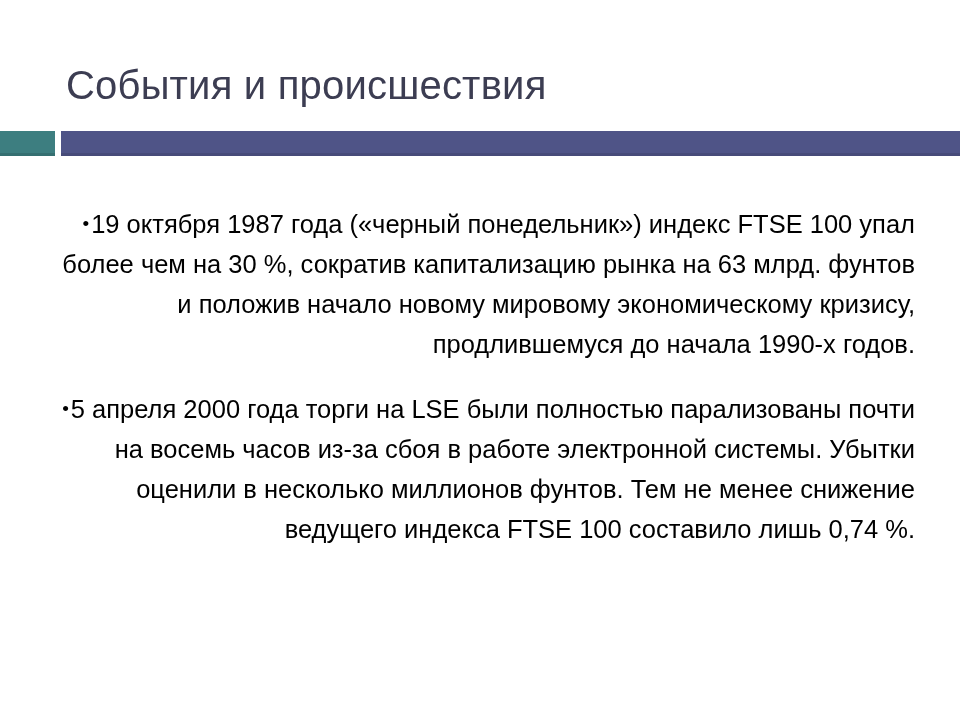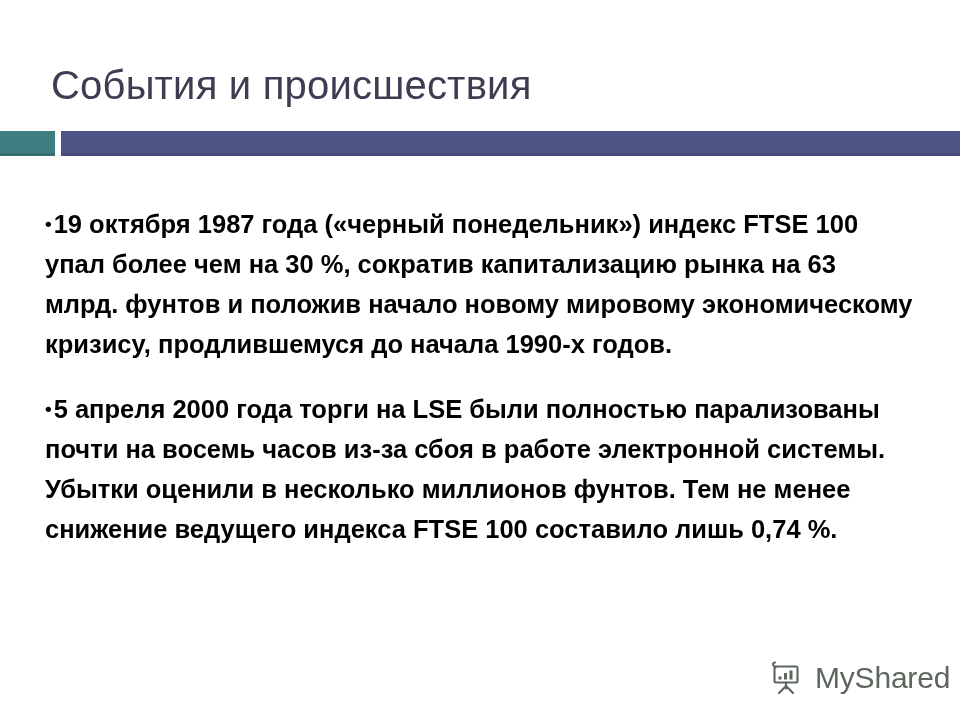--- a/index.html
+++ b/index.html
@@ -19,21 +19,21 @@
   .slide {
     position: relative;
     width: 960px;
     height: 720px;
     background: #ffffff;
   }
 
   
   .slide-title {
     position: absolute;
-    left: 51px;
+    left: 66px;
     top: 33px;
     width: 860px;
     font-size: 40px;
     line-height: 50px;
     font-weight: 400;
     color: #3c3d52;
     letter-spacing: 0.2px;
     white-space: nowrap;
   }
 
@@ -79,25 +79,25 @@
   }
 
   
   .body-area {
     position: absolute;
     left: 45px;
     top: 178px;
     width: 870px;
   }
   .para {
-    text-align: left;
+    text-align: right;
     font-size: 25.5px;
     line-height: 40px;
     color: #000000;
-    font-weight: 700;
+    font-weight: 400;
   }
   .para + .para {
     margin-top: 24px;
   }
   .bullet-dot {
     font-size: 19px;
     vertical-align: 3px;
     padding-right: 2px;
   }
 
@@ -142,33 +142,14 @@
     <p class="para">
       <span class="bullet-dot">•</span><span>19 октября 1987 года («черный понедельник») индекс FTSE 100 упал более чем на 30 %, сократив капитализацию рынка на 63 млрд. фунтов и положив начало новому мировому экономическому кризису, продлившемуся до начала 1990-х годов.</span>
     </p>
 
     <p class="para">
       <span class="bullet-dot">•</span><span>5 апреля 2000 года торги на LSE были полностью парализованы почти на восемь часов из-за сбоя в работе электронной системы. Убытки оценили в несколько миллионов фунтов. Тем не менее снижение ведущего индекса FTSE 100 составило лишь 0,74 %.</span>
     </p>
 
   </div>
 
-  <div class="watermark">
-    <span class="watermark-icon-wrap">
-      <svg class="watermark-icon" viewBox="0 0 40 40" xmlns="http://www.w3.org/2000/svg" fill="none" stroke="#5d665d" stroke-width="2.1" stroke-linecap="round" stroke-linejoin="round">
-
-        <path d="M9 4.5 C7.2 4.5 6.4 6 7.4 7.2 L9.6 9.6"></path>
-
-        <rect x="8.5" y="8.5" width="23" height="16" rx="1.2"></rect>
-
-        <rect x="12.5" y="18.5" width="3" height="3" fill="#5d665d" stroke="none"></rect>
-        <rect x="18" y="15" width="3" height="6.5" fill="#5d665d" stroke="none"></rect>
-        <rect x="23.5" y="12.5" width="3" height="9" fill="#5d665d" stroke="none"></rect>
-
-        <path d="M20 24.5 L20 30.5"></path>
-        <path d="M20 28 L13 35"></path>
-        <path d="M20 28 L27 35"></path>
-      </svg>
-    </span>
-    <span class="watermark-text">MyShared</span>
-  </div>
 
 </div>
 
 </body></html>

